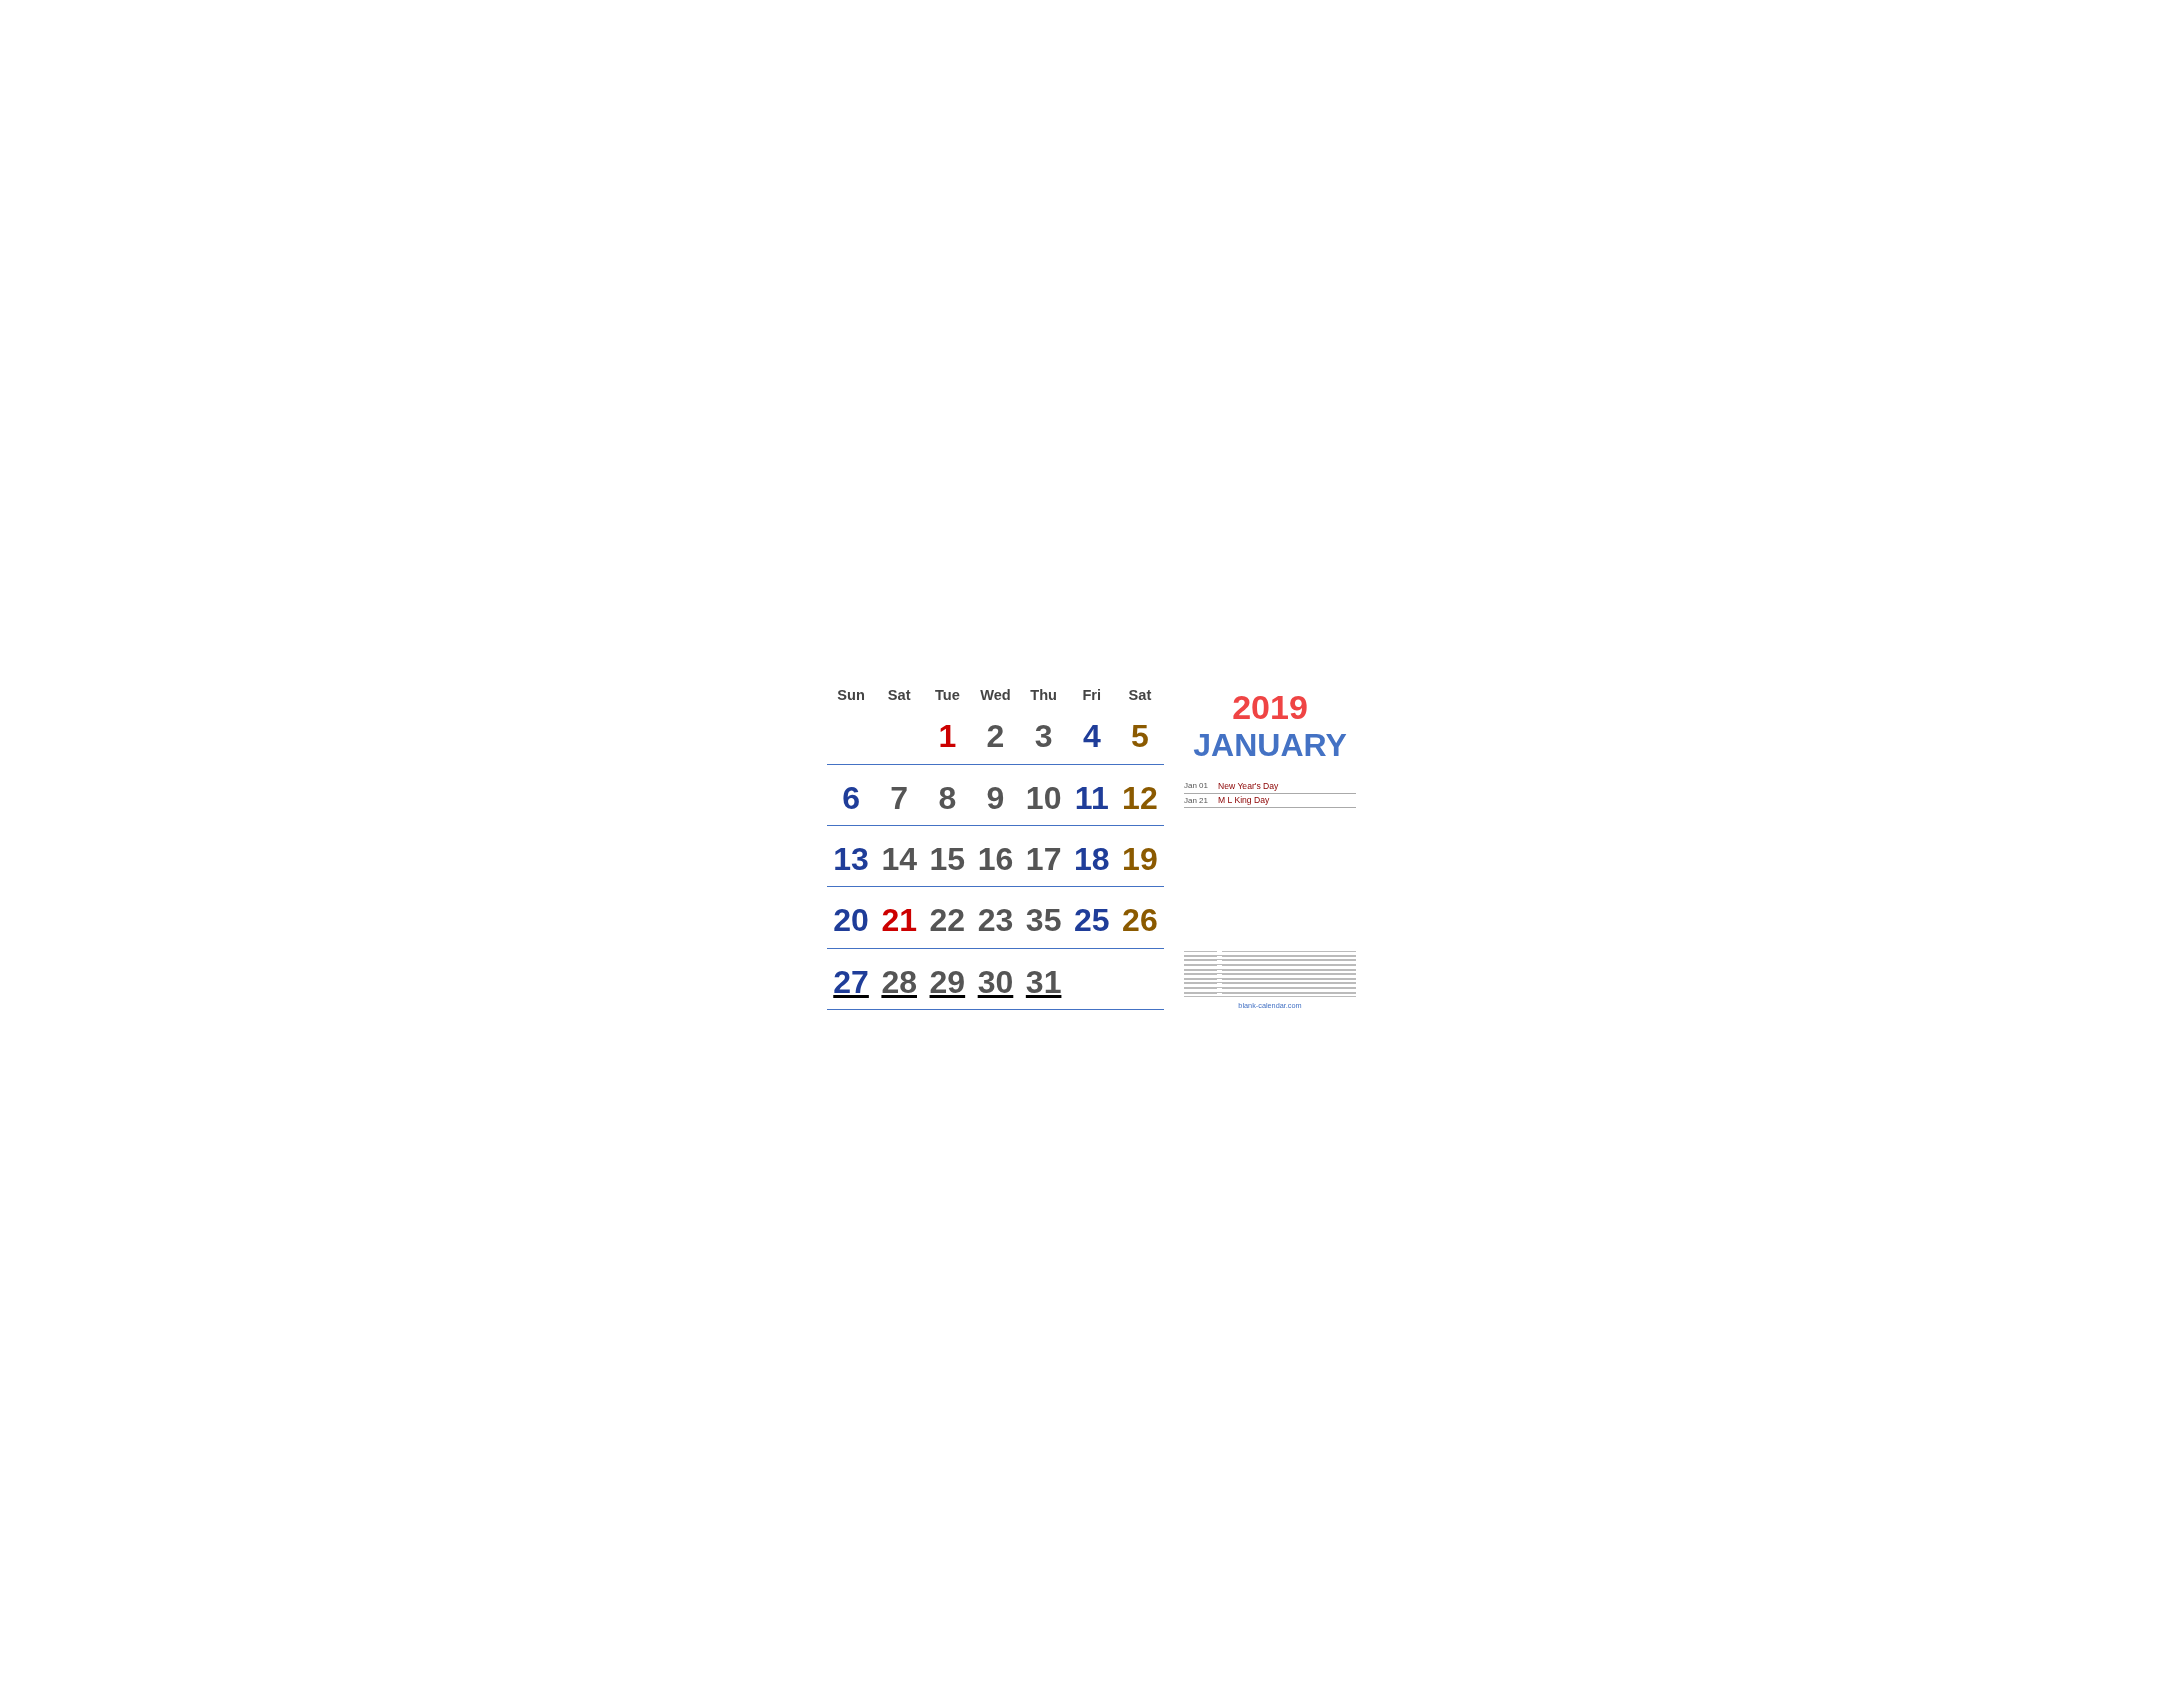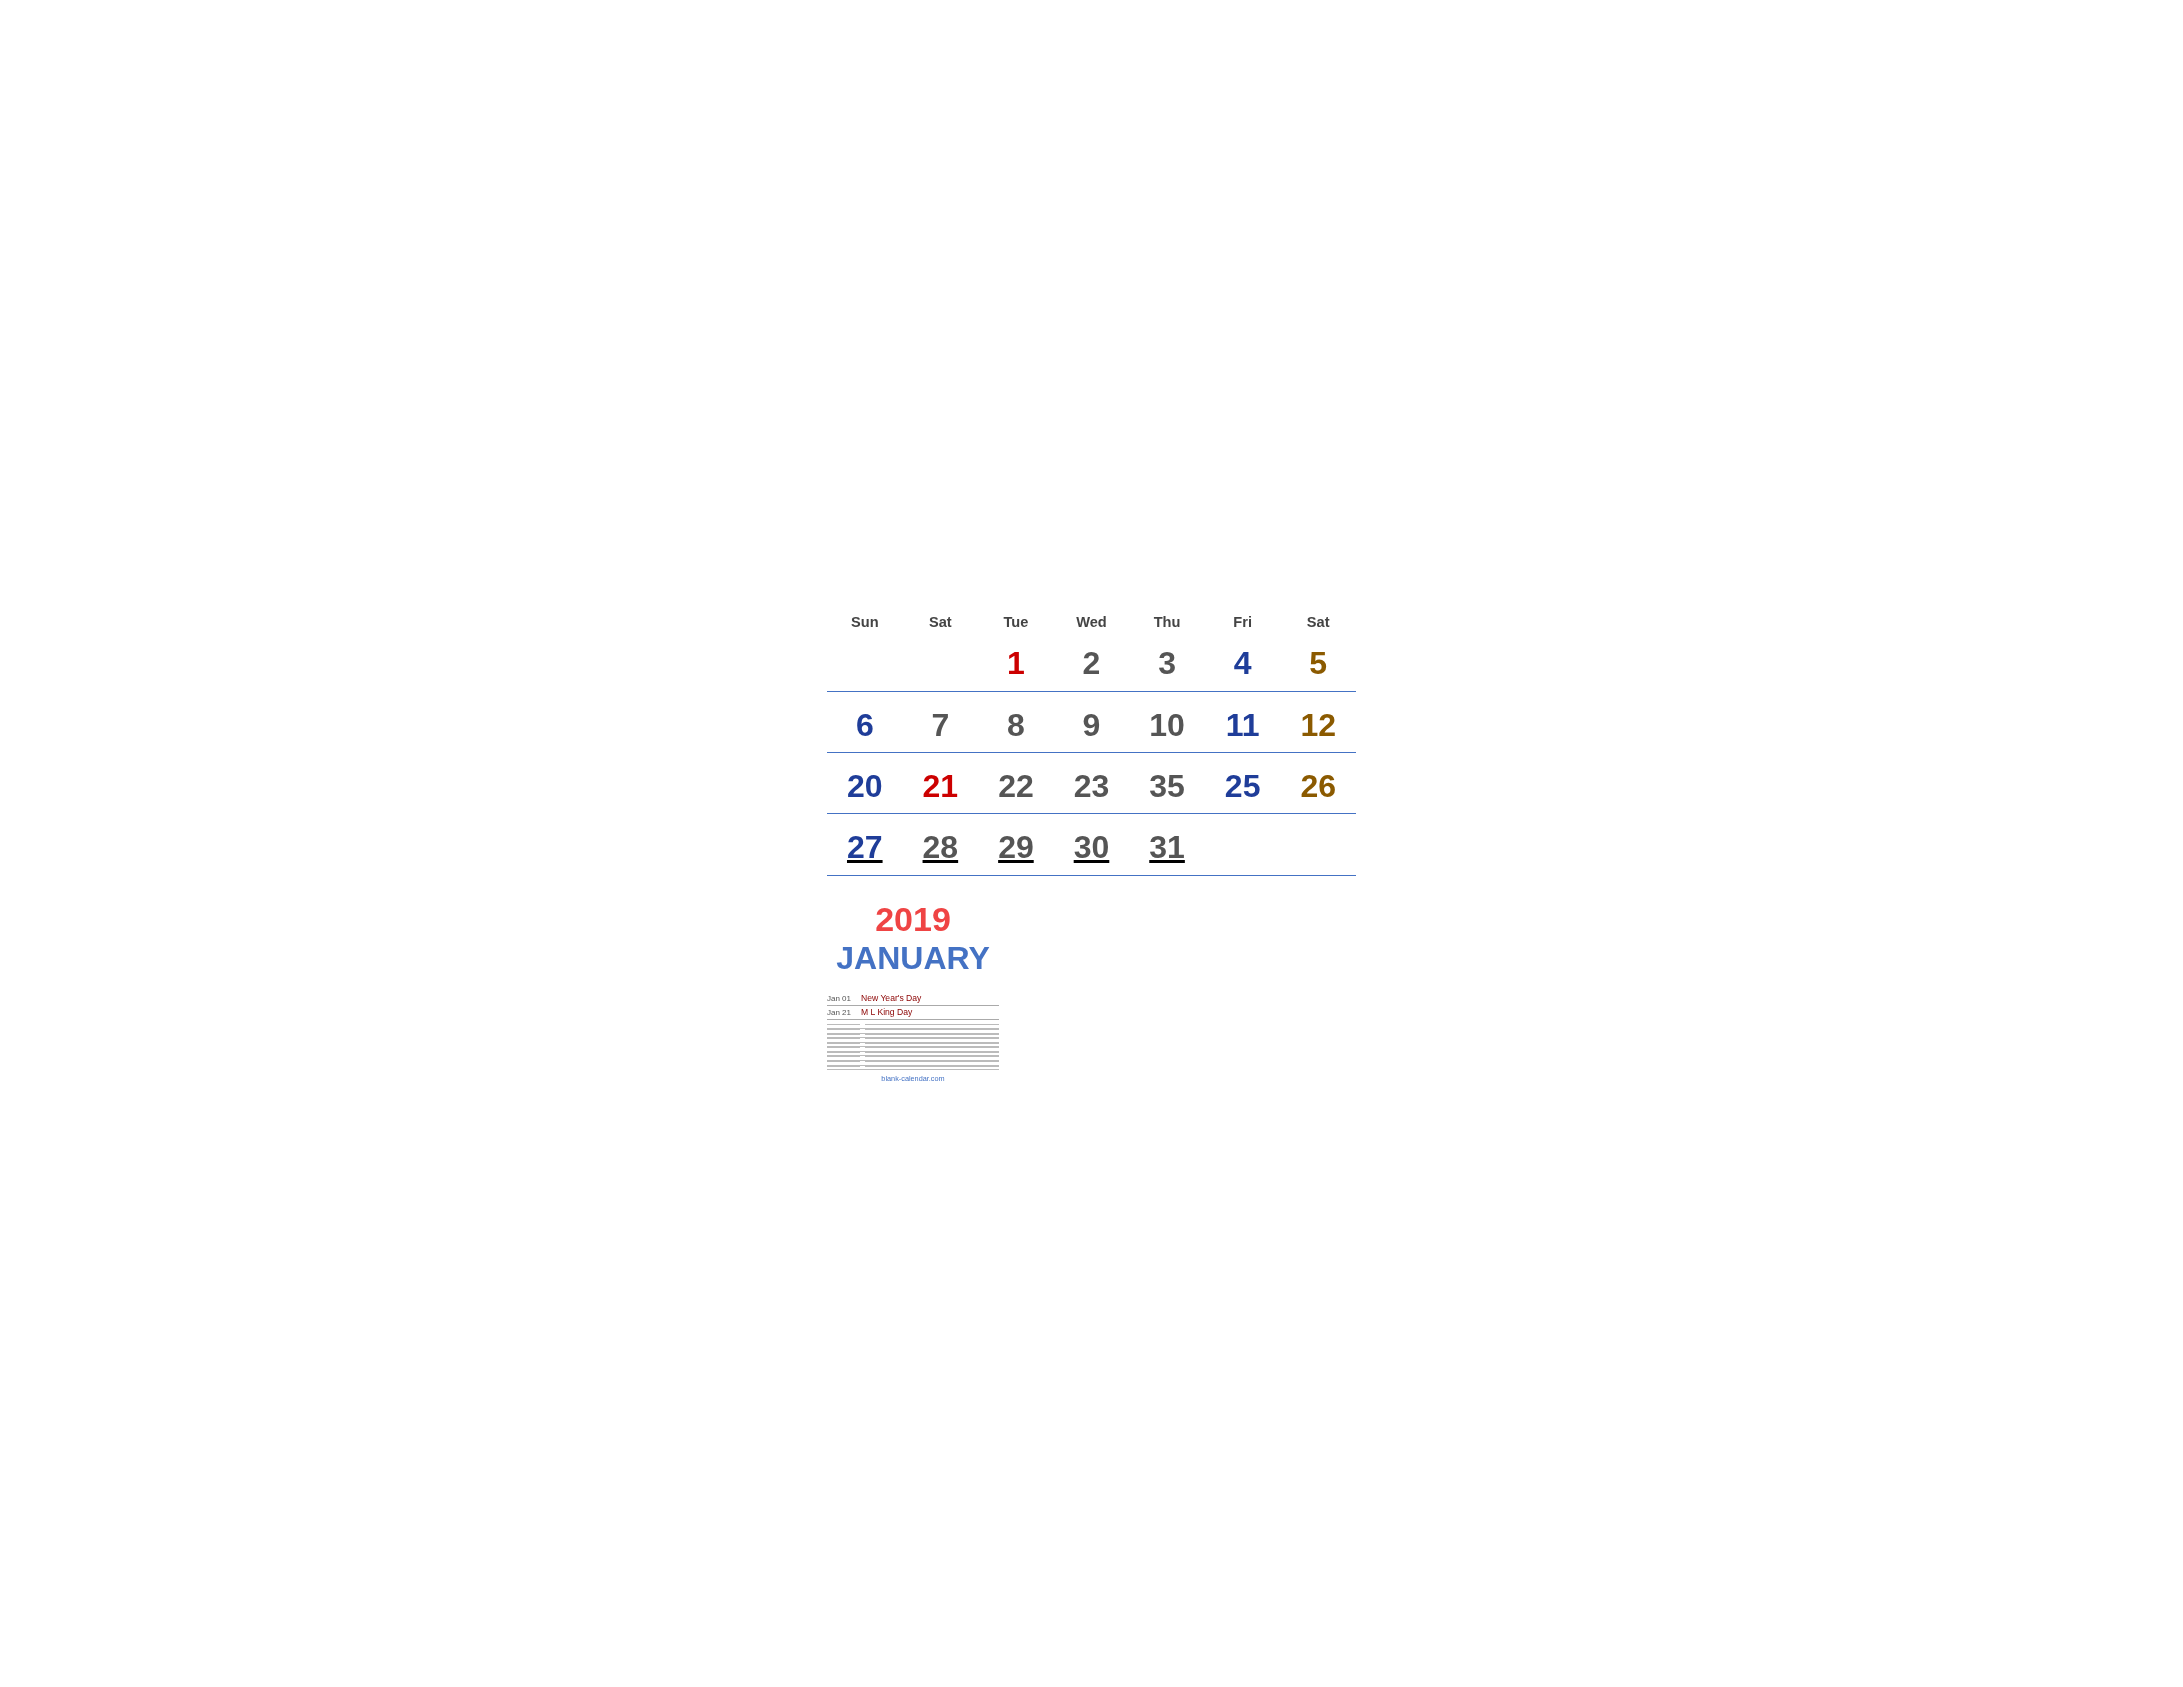--- a/index.html
+++ b/index.html
@@ -12,21 +12,21 @@
       align-items: center;
       min-height: 100vh;
       padding: 13.2px;
     }
 
     .calendar-container {
       width: 595px;
       background: #fff;
       padding: 26.5px 33px 20px 33px;
       display: flex;
-      flex-direction: column;
+      flex-direction: row;
       gap: 20px;
     }
 
     .calendar-left {
       flex: 1;
     }
 
     .calendar-right {
       width: 172px;
       display: flex;
@@ -196,20 +196,29 @@
         <div class="calendar-week">
           <div class="calendar-day sunday">6</div>
           <div class="calendar-day regular">7</div>
           <div class="calendar-day regular">8</div>
           <div class="calendar-day regular">9</div>
           <div class="calendar-day regular">10</div>
           <div class="calendar-day friday">11</div>
           <div class="calendar-day saturday">12</div>
         </div>
         <div class="calendar-week">
+          <div class="calendar-day sunday">13</div>
+          <div class="calendar-day regular">14</div>
+          <div class="calendar-day regular">15</div>
+          <div class="calendar-day regular">16</div>
+          <div class="calendar-day regular">17</div>
+          <div class="calendar-day friday">18</div>
+          <div class="calendar-day saturday">19</div>
+        </div>
+        <div class="calendar-week">
           <div class="calendar-day sunday">20</div>
           <div class="calendar-day holiday">21</div>
           <div class="calendar-day regular">22</div>
           <div class="calendar-day regular">23</div>
           <div class="calendar-day regular">35</div>
           <div class="calendar-day friday">25</div>
           <div class="calendar-day saturday">26</div>
         </div>
         <div class="calendar-week">
           <div class="calendar-day sunday">27</div>

